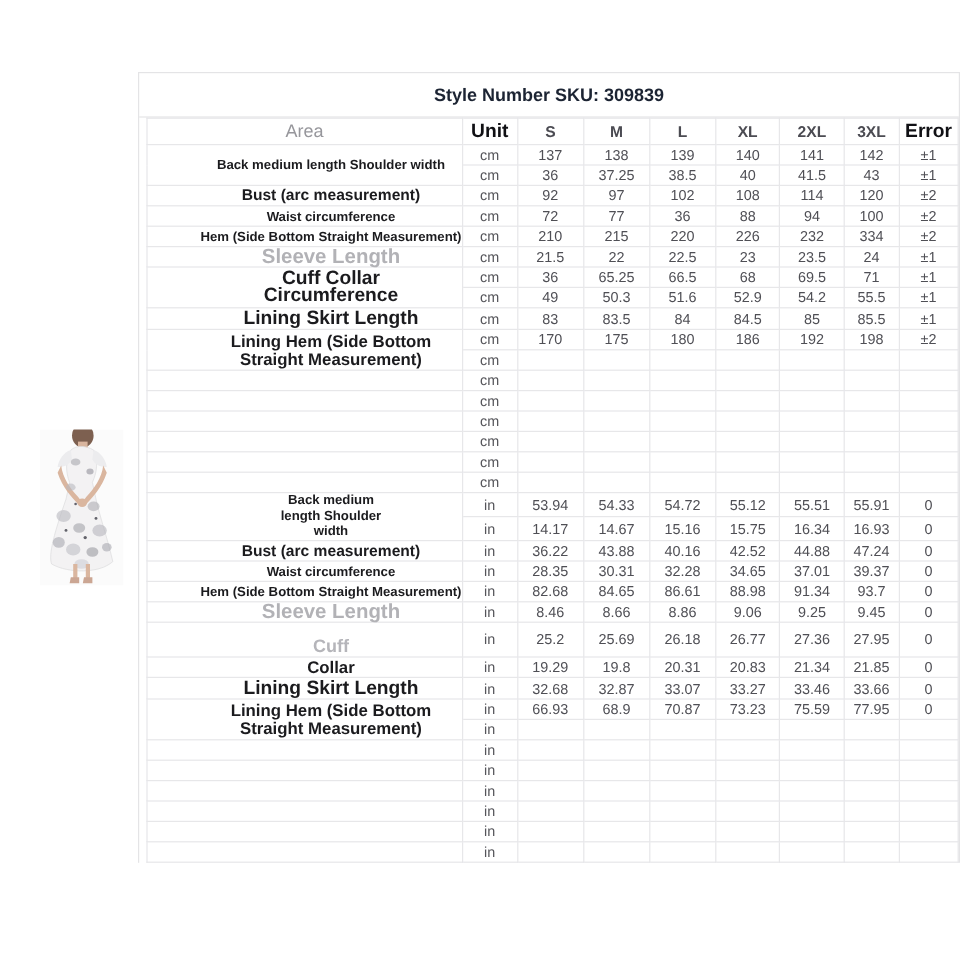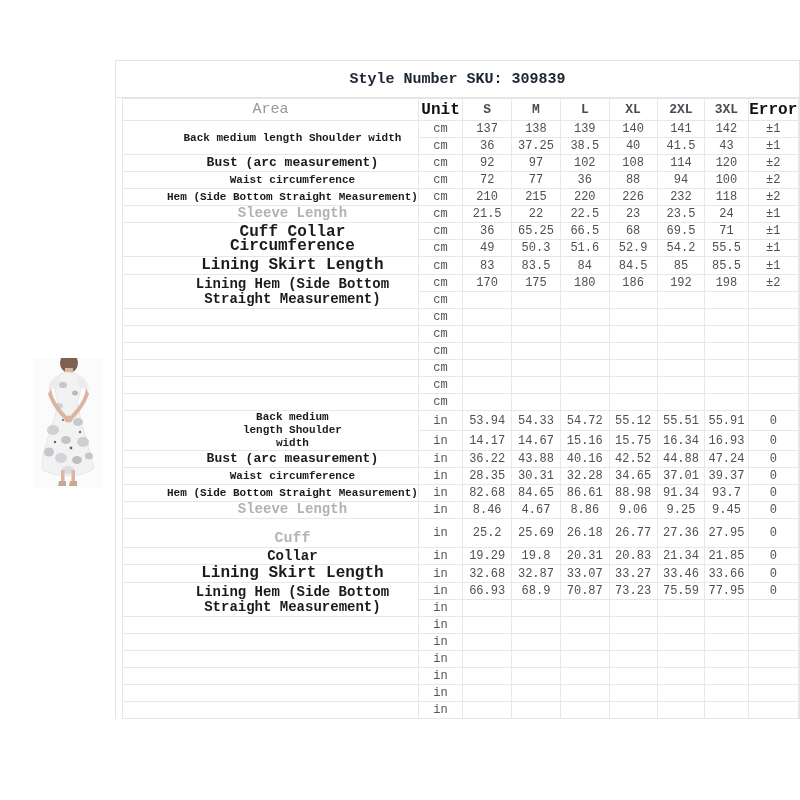--- a/index.html
+++ b/index.html
@@ -7,21 +7,21 @@
     width:800px; height:800px; position:relative; overflow:hidden;
     background:#ffffff;
     font-family:"Liberation Sans", sans-serif;
   }
   
   .product-thumb { position:absolute; left:33px; top:358px; width:70px; height:130px; }
 
   
   .panel {
     position:absolute; left:115px; top:60px; width:683px;
-    border:1px solid #e4e4e6; border-bottom:0; background:#fff;font-family:Liberation Mono, monospace;
+    border:1px solid #e4e4e6; border-bottom:0; background:#fff;
   }
   .sku-row {
     height:36px; line-height:37px; text-align:center;
     font-weight:bold; font-size:15px; color:#1c2433;
     border-bottom:1px solid #e4e4e6;
   }
   .chart-title {
     height:40px; line-height:50px; text-align:center;
     font-weight:bold; font-size:15px; color:#17171b;
   }
@@ -36,21 +36,21 @@
   td.unit-cell { color:#55555a; }
   td.value-cell, td.error-cell { color:#4f4f55; }
   td.area-cell { overflow:visible; }
   
   .al { display:inline-block; line-height:13px; color:#1b1b1e;padding-left:44px; }
   .al.sm   { font-size:11px; font-weight:700; }
   .al.md   { font-size:13px; font-weight:700; line-height:14px; }
   .al.reg  { font-size:16px; font-weight:600; line-height:14px; }
   .al.lg   { font-size:16px; font-weight:700; line-height:17px; }
   .al.lg2  { font-size:14px; font-weight:700; line-height:15px; }
-  .al.gray-sm { font-size:14px; font-weight:700; color:#b2b2b6; }
+  .al.gray-sm { font-size:17px; font-weight:700; color:#b2b2b6; }
   .al.gray-lg { font-size:15px; font-weight:600; color:#b5b5ba; line-height:16px;margin-top:12px; }
   .al.nowrap { white-space:nowrap; }
   .al.wrap-narrow { max-width:130px; }
   .al.wrap3 { max-width:100px; }
 </style>
 </head>
 <body>
 
 <div class="product-thumb">
   <svg viewBox="0 0 70 130" width="70" height="130" xmlns="http://www.w3.org/2000/svg">
@@ -160,21 +160,21 @@
           <td class="error-cell">±2</td>
         </tr>
         <tr>
           <td class="area-cell" rowspan="1"><span class="al sm nowrap">Hem (Side Bottom Straight Measurement)</span></td>
           <td class="unit-cell">cm</td>
           <td class="value-cell">210</td>
           <td class="value-cell">215</td>
           <td class="value-cell">220</td>
           <td class="value-cell">226</td>
           <td class="value-cell">232</td>
-          <td class="value-cell">118</td>
+          <td class="value-cell">334</td>
           <td class="error-cell">±2</td>
         </tr>
         <tr>
           <td class="area-cell" rowspan="1"><span class="al gray-sm">Sleeve Length</span></td>
           <td class="unit-cell">cm</td>
           <td class="value-cell">21.5</td>
           <td class="value-cell">22</td>
           <td class="value-cell">22.5</td>
           <td class="value-cell">23</td>
           <td class="value-cell">23.5</td>
@@ -351,21 +351,21 @@
           <td class="value-cell">86.61</td>
           <td class="value-cell">88.98</td>
           <td class="value-cell">91.34</td>
           <td class="value-cell">93.7</td>
           <td class="error-cell">0</td>
         </tr>
         <tr>
           <td class="area-cell" rowspan="1"><span class="al gray-sm">Sleeve Length</span></td>
           <td class="unit-cell">in</td>
           <td class="value-cell">8.46</td>
-          <td class="value-cell">4.67</td>
+          <td class="value-cell">8.66</td>
           <td class="value-cell">8.86</td>
           <td class="value-cell">9.06</td>
           <td class="value-cell">9.25</td>
           <td class="value-cell">9.45</td>
           <td class="error-cell">0</td>
         </tr>
         <tr>
           <td class="area-cell" rowspan="1"><span class="al gray-lg">Cuff</span></td>
           <td class="unit-cell">in</td>
           <td class="value-cell">25.2</td>

